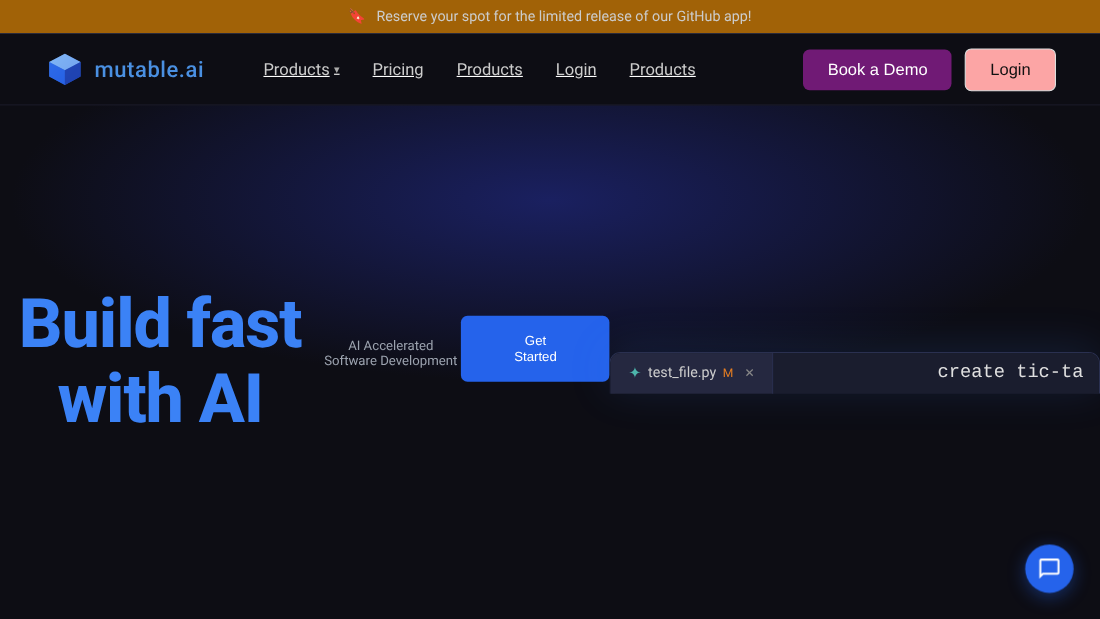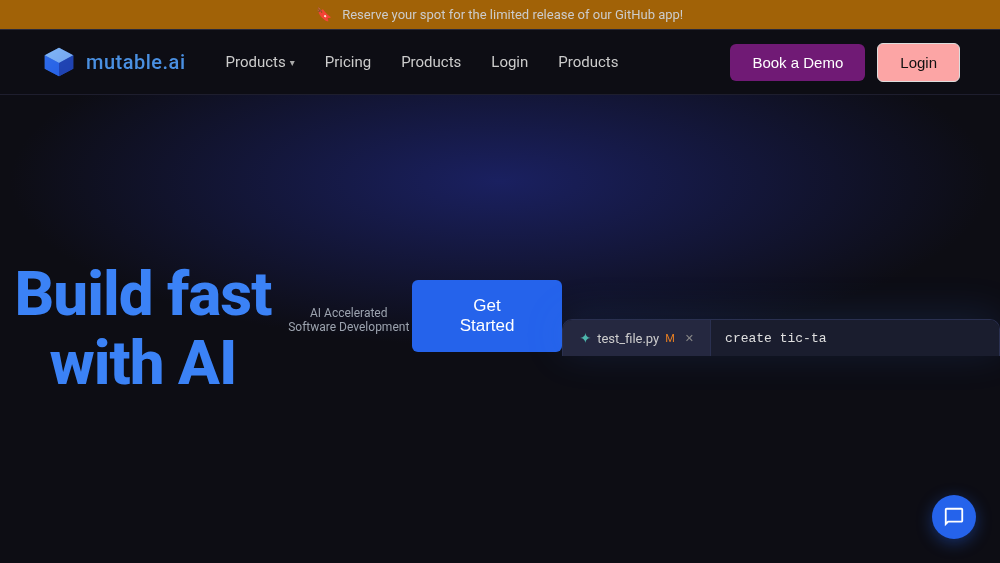--- a/index.html
+++ b/index.html
@@ -32,20 +32,21 @@
     }
 
     
     .navbar {
       display: flex;
       align-items: center;
       padding: 0 40px;
       height: 65px;
       background: #0d0d14;
       border-bottom: 1px solid #1e1e2e;
+      gap: 14px;
     }
 
     .logo-area {
       display: flex;
       align-items: center;
       gap: 8px;
       margin-right: 40px;
       text-decoration: none;
     }
 
@@ -63,20 +64,21 @@
 
     .logo-text span {
       color: #4a90e2;
     }
 
     .nav-links {
       display: flex;
       align-items: center;
       gap: 30px;
       flex: 1;
+      text-decoration: underline;
     }
 
     .nav-link {
       color: #ccc;
       font-size: 15px;
       cursor: pointer;
       text-decoration: none;
       display: flex;
       align-items: center;
       gap: 4px;
@@ -143,21 +145,21 @@
       margin-bottom: 36px;
       font-weight: 400;
     }
 
     .btn-get-started {
       background: #2563eb;
       color: #fff;
       border: none;
       padding: 16px 48px;
       border-radius: 6px;
-      font-size: 17px;
+      font-size: 12px;
       cursor: pointer;
       font-weight: 500;
       margin-bottom: 44px;
     }
 
     
     .editor-preview {
       width: 700px;
       border-radius: 10px 10px 0 0;
       overflow: hidden;
@@ -206,24 +208,25 @@
       align-items: center;
       background: #1a1d2e;
       padding: 8px 14px;
       flex: 1;
     }
 
     .editor-input-field {
       background: transparent;
       border: none;
       color: #e0e0e0;
-      font-size: 13px;
+      font-size: 17px;
       font-family: 'Courier New', monospace;
       outline: none;
       flex: 1;
+      text-align: right;
     }
 
     .editor-body {
       background: #12141f;
       padding: 12px 14px;
       min-height: 52px;
     }
 
     .editor-breadcrumb {
       font-size: 12px;

